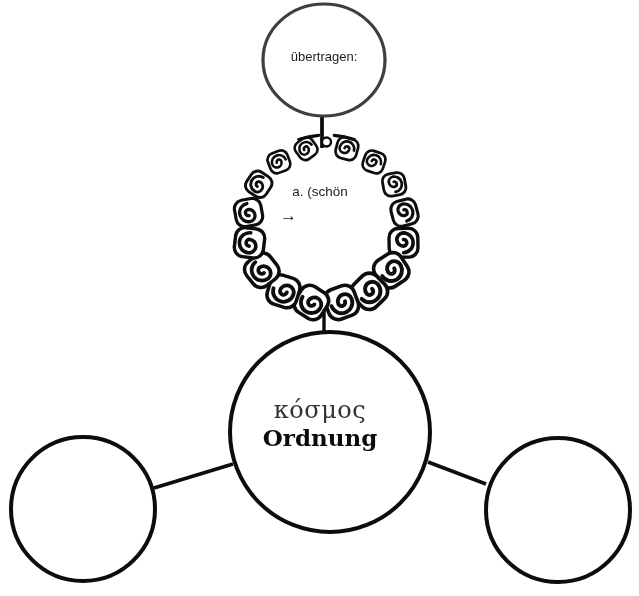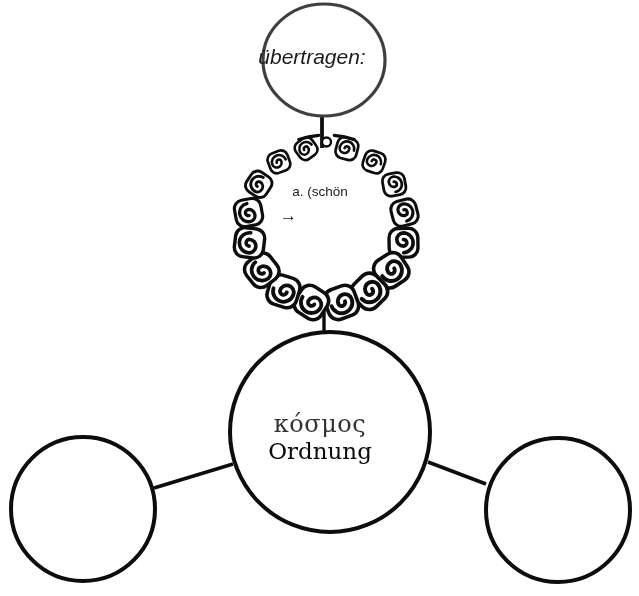--- a/index.html
+++ b/index.html
@@ -11,55 +11,54 @@
     overflow: hidden;
     font-family: "Liberation Sans", sans-serif;
     color: #1a1a1a;
   }
   .canvas svg.shapes {
     position: absolute;
     left: 0; top: 0;
   }
   .label { position: absolute; }
   .top-label {
-    left: 232px; top: 48px; width: 160px;
+    left: 244px; top: 48px; width: 160px;
     text-align: center;
-    font-style: italic;
-    font-size: 21px;
+    font-size: 13px;
     line-height: 18px;
     color: #1c1c1c;
   }
   .ring-text {
     left: 270px; top: 178px; width: 100px;
     font-size: 13.5px;
     color: #222222;
   }
   .ring-text .rline { text-align: center; line-height: 27px; }
   .ring-text .arrow-line {
     text-align: left;
     padding-left: 10px;
     font-size: 17px;
     line-height: 22px;
     color: #161616;
   }
   .center-label {
-    left: 230px; top: 411px; width: 180px;
+    left: 230px; top: 397px; width: 180px;
     text-align: center;
     font-family: "DejaVu Serif", "Liberation Serif", serif;
   }
   .center-label .greek {
     font-size: 24px;
     line-height: 27px;
     color: #333333;
     letter-spacing: 0.5px;
   }
   .center-label .german {
     font-size: 23px;
     line-height: 27px;
-    font-weight: normal;
+    font-weight: bold;
     color: #0b0b0b;
   }
 </style>
 </head>
 <body>
 
 <div class="canvas">
 
   <svg class="shapes" width="639" height="596" viewBox="0 0 639 596">
 

